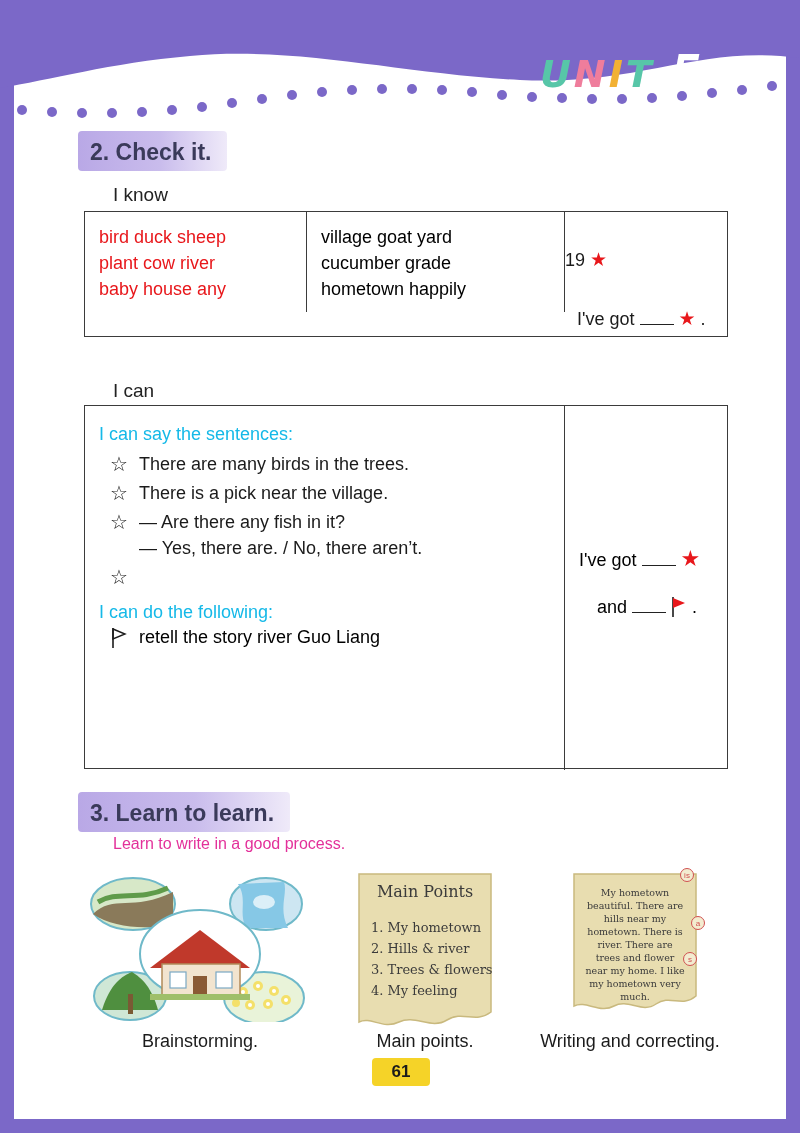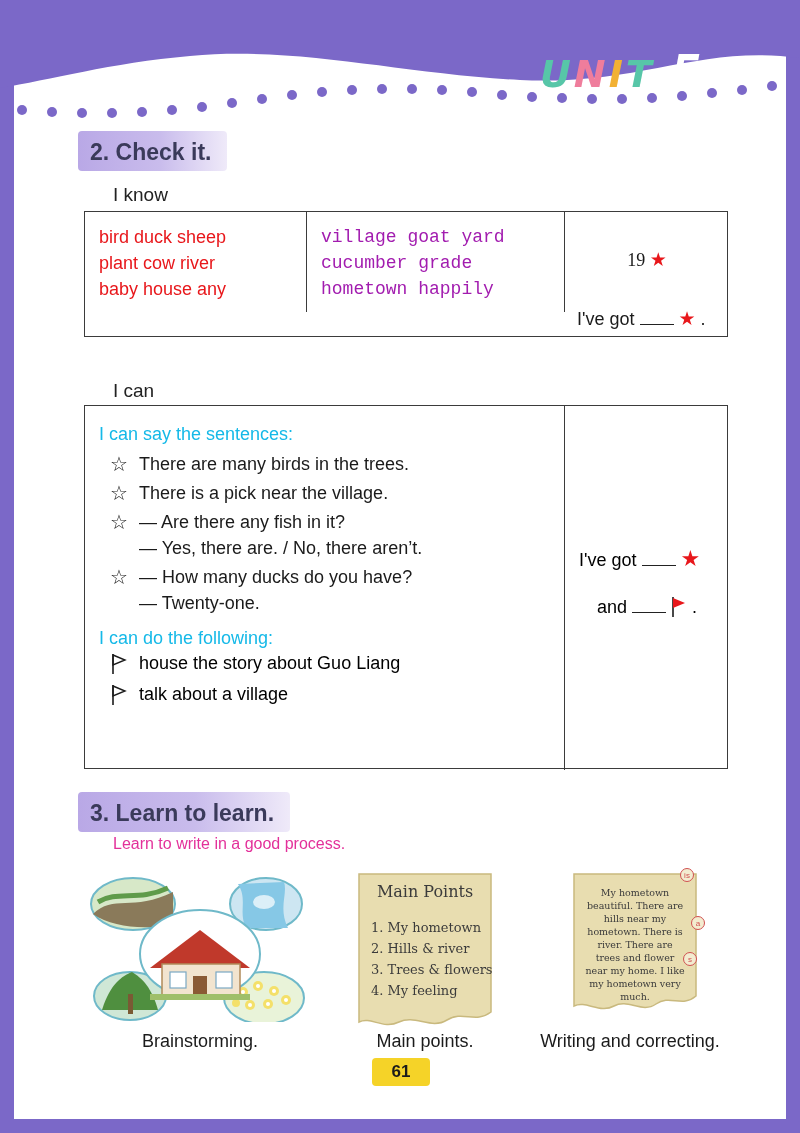--- a/index.html
+++ b/index.html
@@ -90,37 +90,37 @@
   .know-c1 {
     position: absolute; left: 0; top: 0; width: 222px; height: 100px;
     border-right: 1.6px solid #3b3b3b;
     padding: 12px 0 0 14px;
     color: #e8171b; font-size: 18px; line-height: 26px;
   }
   .know-c2 {
     position: absolute; left: 222px; top: 0; width: 258px; height: 100px;
     border-right: 1.6px solid #3b3b3b;
     padding: 12px 0 0 14px;
-    color: #a21caf; font-size: 18px; line-height: 26px; font-family: Liberation Mono, monospace;
+    color: #000000; font-size: 18px; line-height: 26px;
   }
   .know-c3 {
     position: absolute; left: 480px; top: 0; width: 164px; height: 148px;
     padding: 0;
     font-size: 18px; color: #1b1b1b;
   }
   .know-row2 {
     position: absolute; left: 0; top: 100px; width: 480px; height: 46px;
     border-top: 1.6px solid #3b3b3b;
     padding: 11px 0 0 14px;
     font-size: 18px; color: #1b1b1b;
   }
   .know-row2 span { margin-right: 24px; }
   .got-line1 {
     position: absolute; left: 0; top: 36px; width: 164px;
-    text-align: center; font-size: 18px; font-family: Liberation Serif, serif;
+    font-size: 18px;
   }
   .got-line2 {
     position: absolute; left: 0; top: 95px; width: 164px;
     padding-left: 12px; font-size: 18px;
   }
   .star { color: #e8171b; font-size: 19px; }
   .blank { display: inline-block; border-bottom: 1.6px solid #222; width: 34px; }
 
   
   .tbl-can {
@@ -305,47 +305,34 @@
     <div class="bullet-row">
       <span class="mark">☆</span>
       <span class="txt">
         <div>— Are there any fish in it?</div>
         <div>— Yes, there are. / No, there aren’t.</div>
       </span>
     </div>
 
     <div class="bullet-row">
       <span class="mark">☆</span>
-      <span class="txt">
-        <div>— How many ducks do you have?</div>
-        <div>— Twenty-one.</div>
-      </span>
     </div>
 
     <div class="cyan-head2">I can do the following:</div>
 
     <div class="flag-row">
       <span class="mark">
         <svg width="16" height="22" viewBox="0 0 16 22">
           <path d="M2,1 L2,21" stroke="#1b1b1b" stroke-width="1.6" fill="none"></path>
           <path d="M2,2 L14,7 L2,12 Z" stroke="#1b1b1b" stroke-width="1.4" fill="none"></path>
         </svg>
       </span>
-      <span class="txt">house the story about Guo Liang</span>
-    </div>
-
-    <div class="flag-row">
-      <span class="mark">
-        <svg width="16" height="22" viewBox="0 0 16 22">
-          <path d="M2,1 L2,21" stroke="#1b1b1b" stroke-width="1.6" fill="none"></path>
-          <path d="M2,2 L14,7 L2,12 Z" stroke="#1b1b1b" stroke-width="1.4" fill="none"></path>
-        </svg>
-      </span>
-      <span class="txt">talk about a village</span>
-    </div>
+      <span class="txt">retell the story river Guo Liang</span>
+    </div>
+
   </div>
 
   <div class="can-right">
     <div class="got-can1">
       <span>I've got</span>
       <span class="blank"></span>
       <span class="star" style="font-size:22px;">★</span>
     </div>
     <div class="got-can2">
       <span>and</span>

